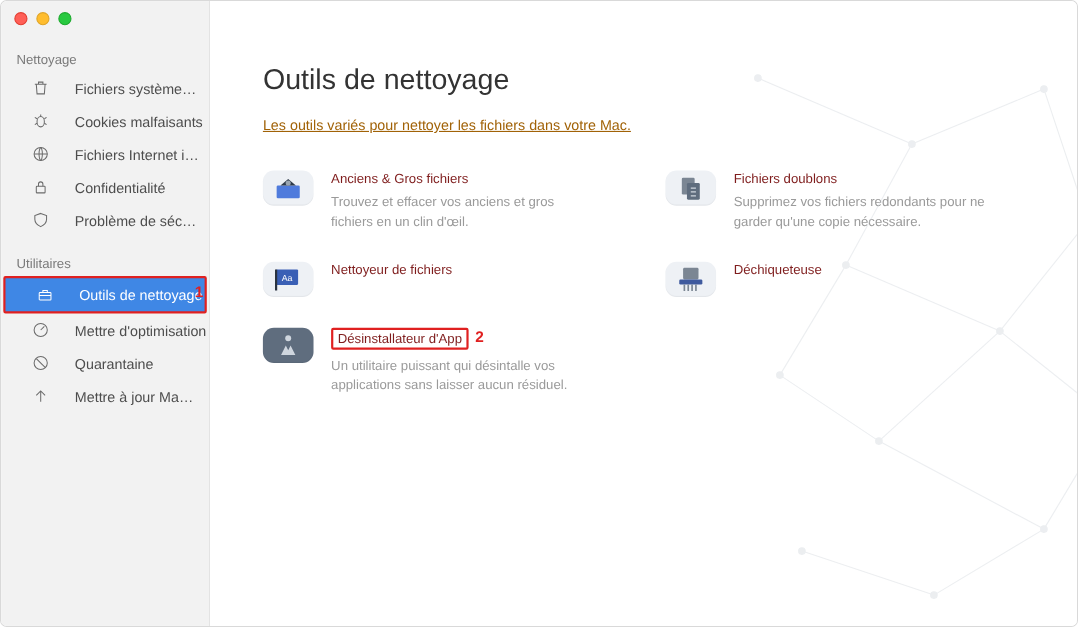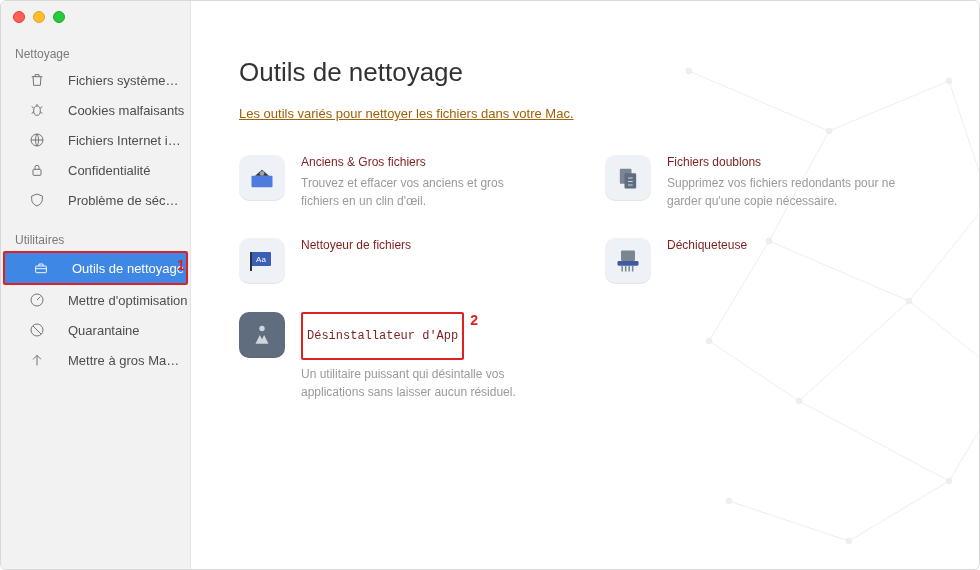--- a/index.html
+++ b/index.html
@@ -59,21 +59,21 @@
   .page-sub { font-size: 13px; color:#a16207; margin-bottom: 34px; text-decoration: underline; }
 
   .tools-grid {
     display: grid; grid-template-columns: 1fr 1fr; column-gap: 40px; row-gap: 28px;
   }
   .tool {
     display: flex; gap: 16px; align-items:flex-start;
     cursor: pointer;
   }
   .tool .ticon {
-    width: 46px; height: 46px; border-radius: 10px; background:#eef1f5;
+    width: 46px; height: 32px; border-radius: 10px; background:#eef1f5;
     display:flex; align-items:center; justify-content:center;
     flex: 0 0 46px;
     box-shadow: inset 0 -1px 1px rgba(0,0,0,0.05);
   }
   .tool .ticon.dark { background:#5f6d7e; }
   .tool .ttext { max-width: 230px; }
   .tool .ttitle { font-size: 12px; color:#7f1d1d; margin-bottom: 5px; }
   .tool .tdesc { font-size: 12px; color:#9a9a9a; line-height:1.5; }
 
   
@@ -178,21 +178,21 @@
       </span>
       <span>Quarantaine</span>
     </div>
 
     <div class="nav-item">
       <span class="nicon">
         <svg viewBox="0 0 24 24">
             <path d="M12 20V5M6 11l6-6 6 6"></path>
           </svg>
       </span>
-      <span>Mettre à gros Ma…</span>
+      <span>Mettre à jour Ma…</span>
     </div>
   </div>
 
   <div class="content">
 
     <svg class="netbg" viewBox="0 0 400 520">
       <g stroke="#c9cfd6" stroke-width="1" fill="#c9cfd6">
         <line x1="40" y1="30" x2="180" y2="90"></line>
           <line x1="180" y1="90" x2="300" y2="40"></line>
         <line x1="180" y1="90" x2="120" y2="200"></line>
@@ -290,21 +290,21 @@
         <div class="ticon dark">
           <svg width="26" height="26" viewBox="0 0 24 24">
               <g fill="#cfd6de">
                 <path d="M6 20l4-8 2 4 2-4 4 8z"></path>
                 <circle cx="12" cy="6" r="2.5"></circle>
               </g>
             </svg>
         </div>
         <div class="ttext">
           <div style="display:inline-block; position:relative;">
-            <span class="ttitle highlight-red" style="display:inline-block; padding:15px 4px;font-family:Liberation Mono, monospace;">Désinstallateur d'App</span>
+            <span class="ttitle highlight-red" style="display:inline-block; padding:1px 4px;">Désinstallateur d'App</span>
             <span class="callout" style="left:calc(100% + 6px); top:0;">2</span>
           </div>
           <div class="tdesc">Un utilitaire puissant qui désintalle vos applications sans laisser aucun résiduel.</div>
         </div>
       </div>
 
     </div>
   </div>
 </div>
 

